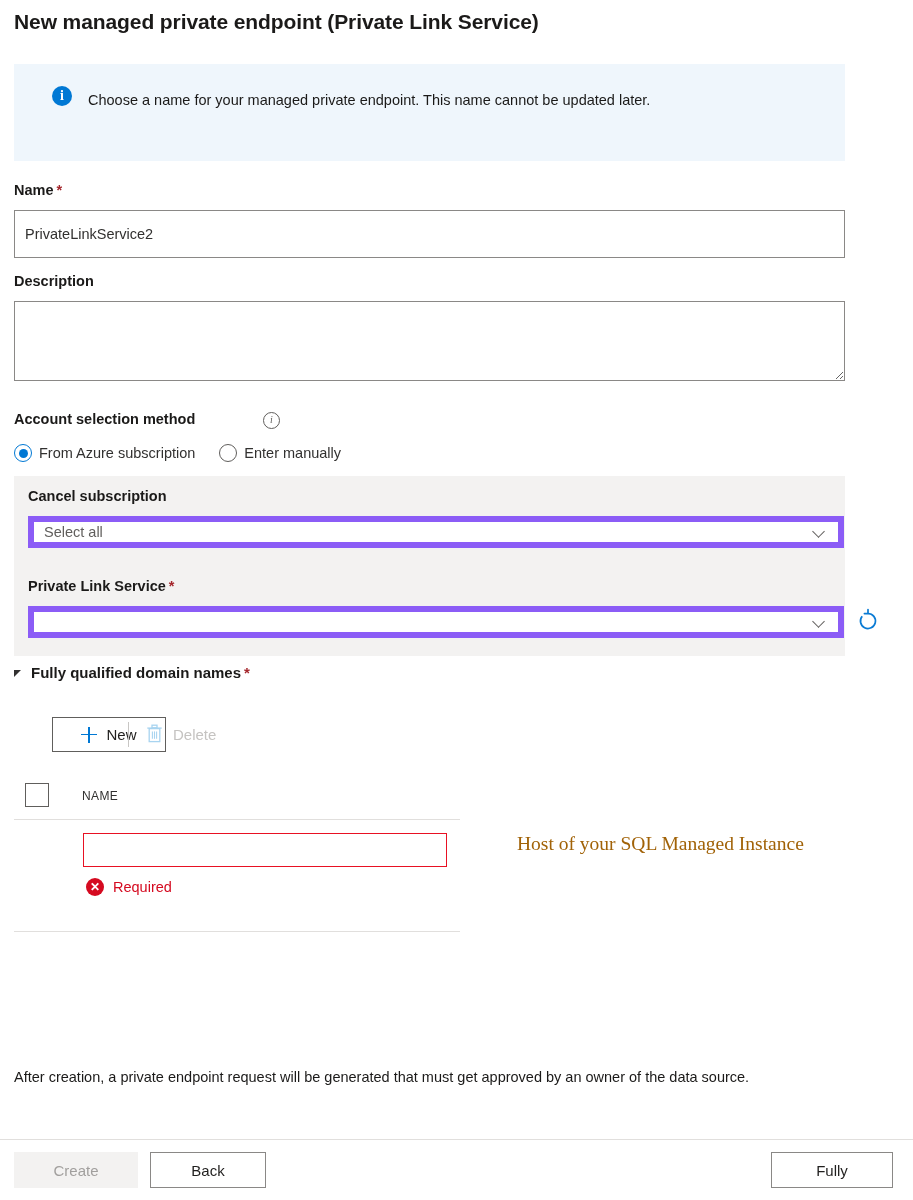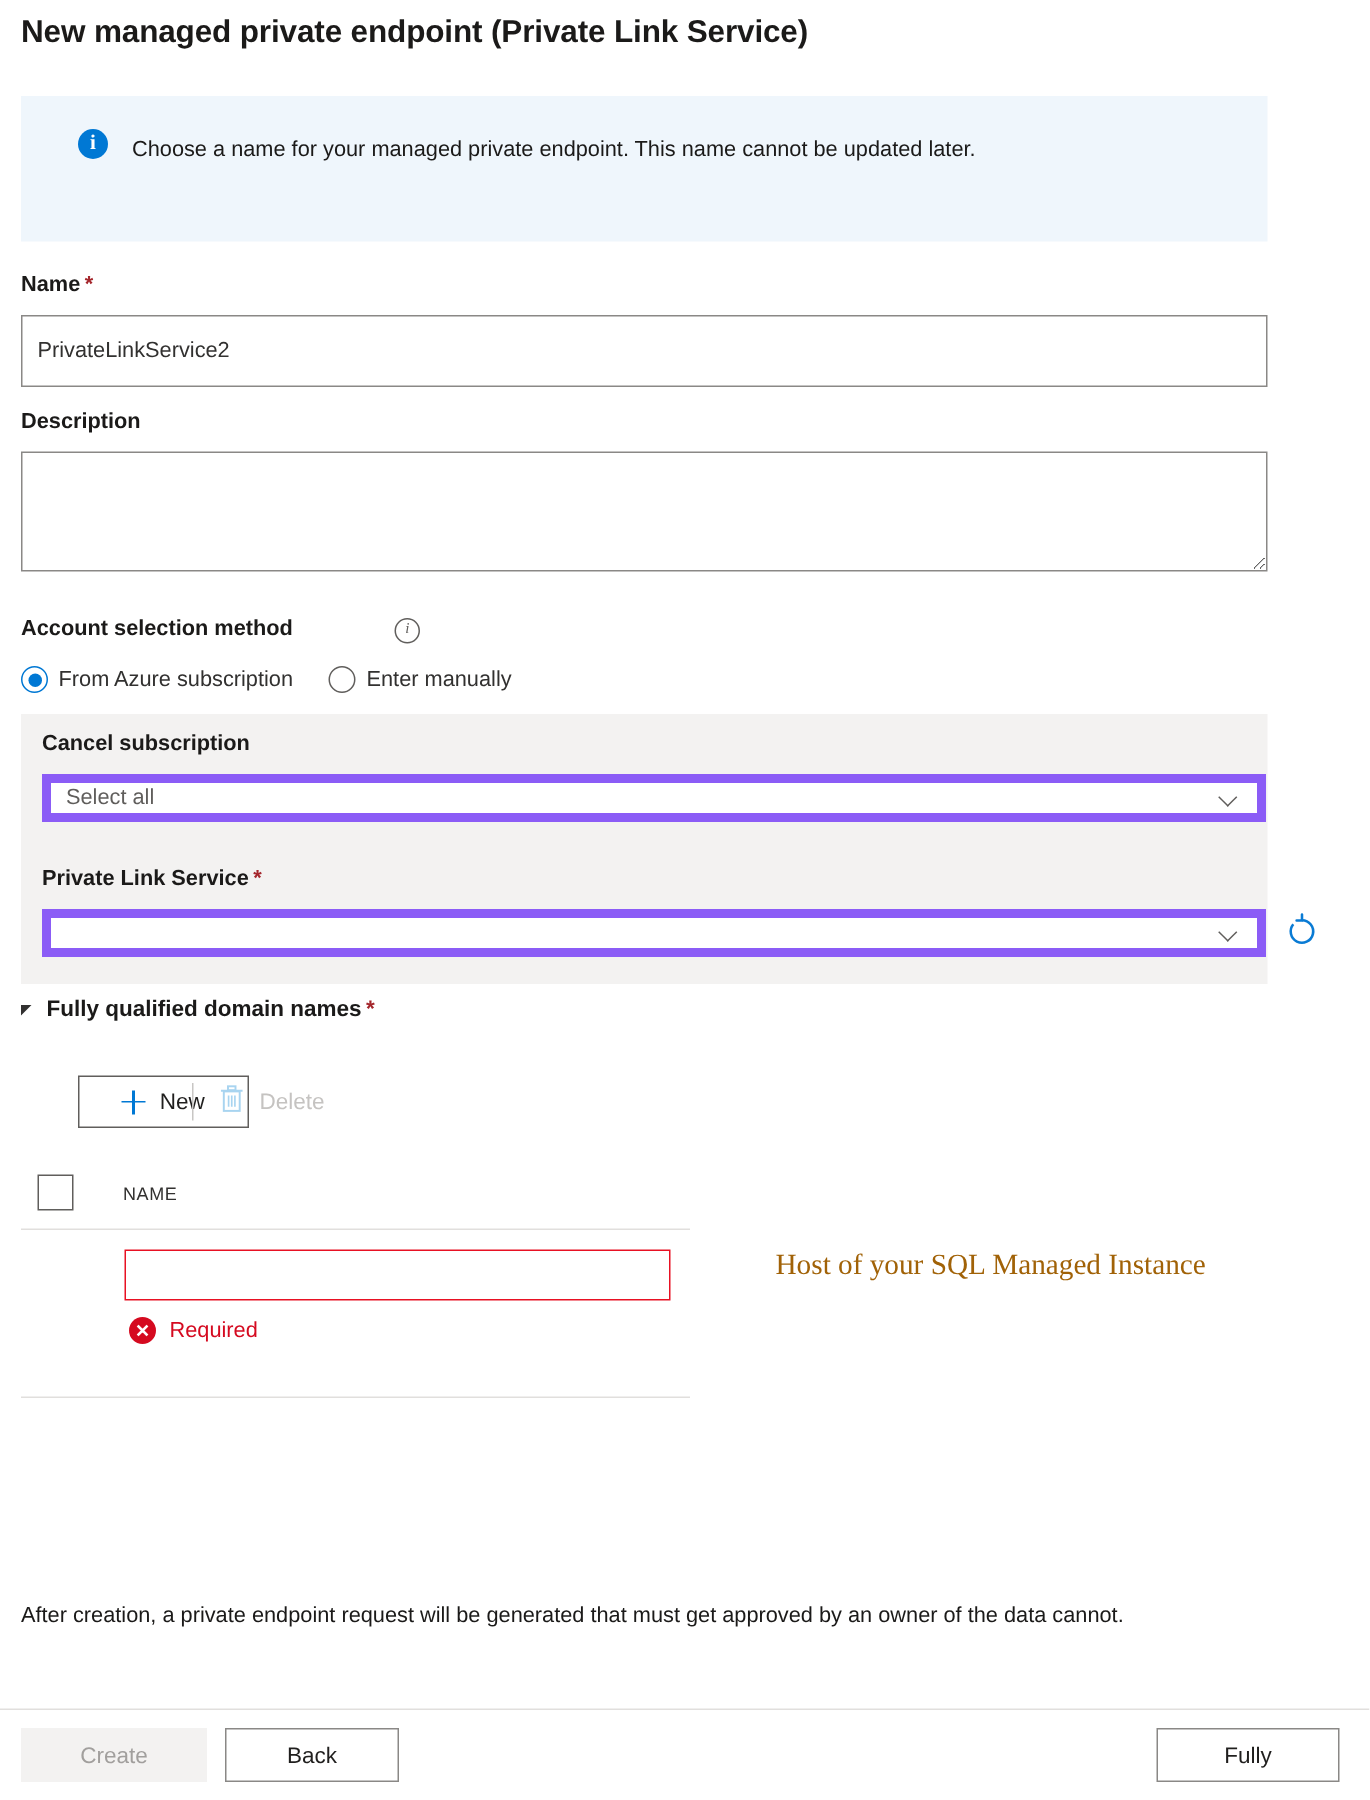--- a/index.html
+++ b/index.html
@@ -478,18 +478,18 @@
 
 <input class="err-input" style="">
 <div class="err-msg">
   <span class="err-icon">✕</span>
   <span>Required</span>
 </div>
 <div class="tbl-divider" style="left:14px; top:931px; width:446px;"></div>
 
 <div class="annotation">Host of your SQL Managed Instance</div>
 
-<div class="footer-note">After creation, a private endpoint request will be generated that must get approved by an owner of the data cannot.</div>
+<div class="footer-note">After creation, a private endpoint request will be generated that must get approved by an owner of the data source.</div>
 <div class="footer-rule"></div>
 
 <button class="btn disabled" style="left:14px; top:1152px; width:124px;">Create</button>
 <button class="btn" style="left:150px; top:1152px; width:116px;">Back</button>
 <button class="btn" style="left:771px; top:1152px; width:122px;">Fully</button>
 
 </body></html>

